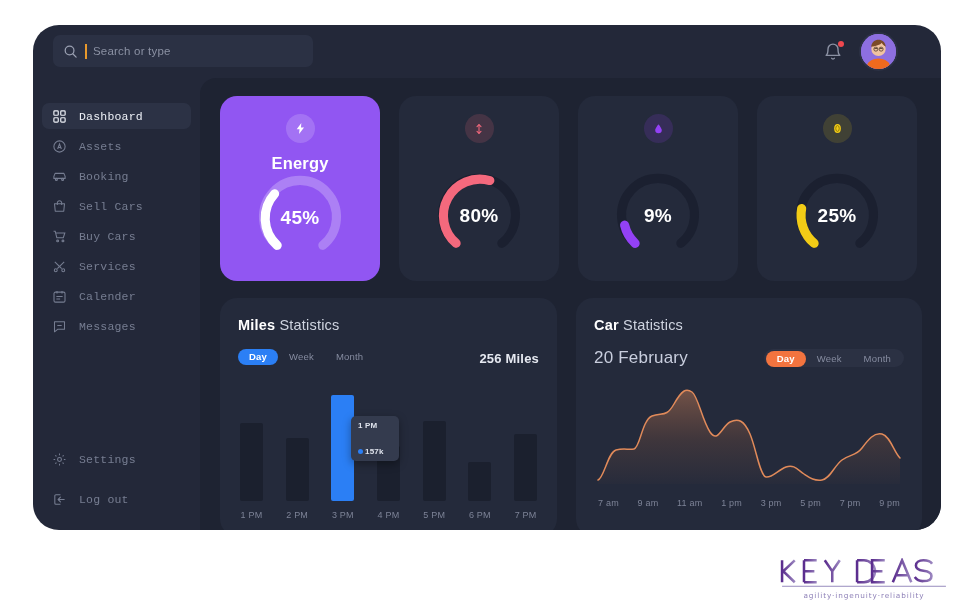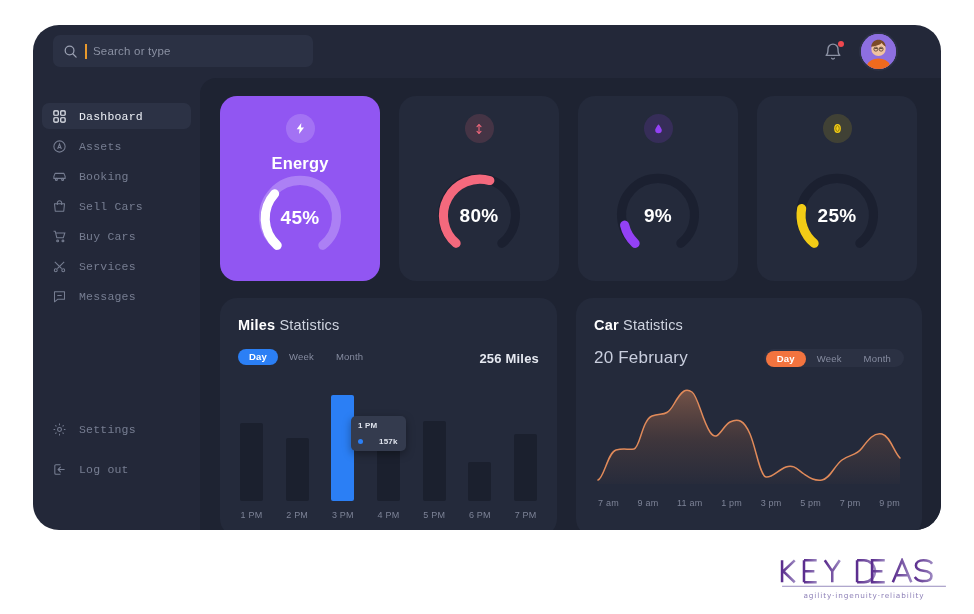--- a/index.html
+++ b/index.html
@@ -164,21 +164,21 @@
     width: 23px; text-align: center;
     font-size: 9px; color: #7d8397; letter-spacing: .2px;
   }
   .tooltip {
     position: absolute; left: 113px; top: 27px;
     background: #343b4e; border-radius: 5px;
     padding: 5px 8px 5px 7px; min-width: 48px;
     box-shadow: 0 3px 8px rgba(0,0,0,.35);
   }
   .tt-title { font-size: 8px; color: #dfe3ec; font-weight: bold; letter-spacing: .2px; }
-  .tt-val { display: flex; align-items: center; gap: 16px; margin-top: 7px; }
+  .tt-val { display: flex; align-items: center; gap: 2px; margin-top: 17px; }
   .tt-dot { width: 5px; height: 5px; border-radius: 50%; background: #2b7ff5; flex: none; }
   .tt-num { font-size: 8px; color: #dfe3ec; font-weight: bold; letter-spacing: .2px; }
 
   .car-sub { font-size: 17px; color: #c9cede; letter-spacing: .2px; }
   .car-row {
     display: flex; align-items: center; justify-content: space-between;
     margin-top: 15px;
   }
   .area-wrap { position: relative; margin-top: 12px; height: 112px; }
   .car-axis { display: flex; justify-content: space-between; padding: 0 4px; margin-top: 6px; }
@@ -284,20 +284,27 @@
 
       <div class="nav-item">
         <svg class="ico" viewBox="0 0 24 24" fill="none" stroke="#767d91" stroke-width="1.7">
           <path d="M4.5 4.5l11 11M19.5 4.5l-11 11"></path>
           <circle cx="6" cy="18" r="2.3"></circle>
               <circle cx="18" cy="18" r="2.3"></circle>
         </svg>
         <span>Services</span>
       </div>
 
+      <div class="nav-item">
+        <svg class="ico" viewBox="0 0 24 24" fill="none" stroke="#767d91" stroke-width="1.7">
+          <rect x="3.2" y="5" width="17.6" height="16" rx="2.3"></rect>
+          <path d="M8 3v4M16 3v4M7 12h10M7 16h6"></path>
+        </svg>
+        <span>Calender</span>
+      </div>
 
       <div class="nav-item">
         <svg class="ico" viewBox="0 0 24 24" fill="none" stroke="#767d91" stroke-width="1.7">
           <path d="M4 4.5h16v12H9l-5 4v-16Z" stroke-linejoin="round"></path>
               <path d="M8.5 10.5h7"></path>
         </svg>
         <span>Messages</span>
       </div>
 
       <div class="nav-spacer"></div>

